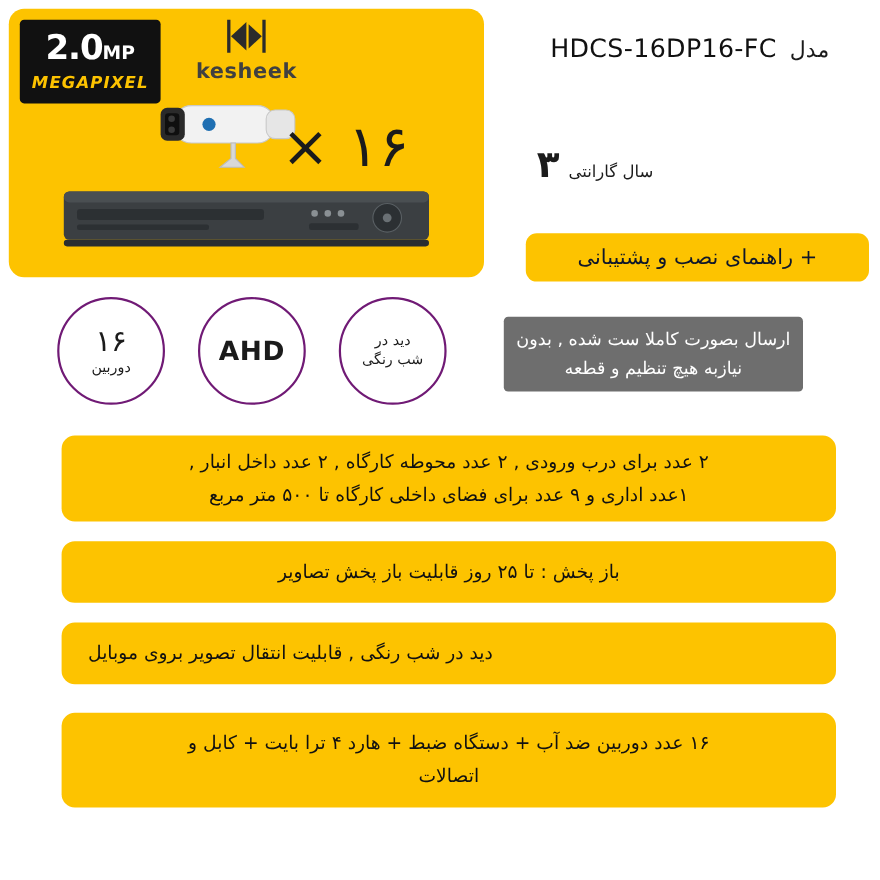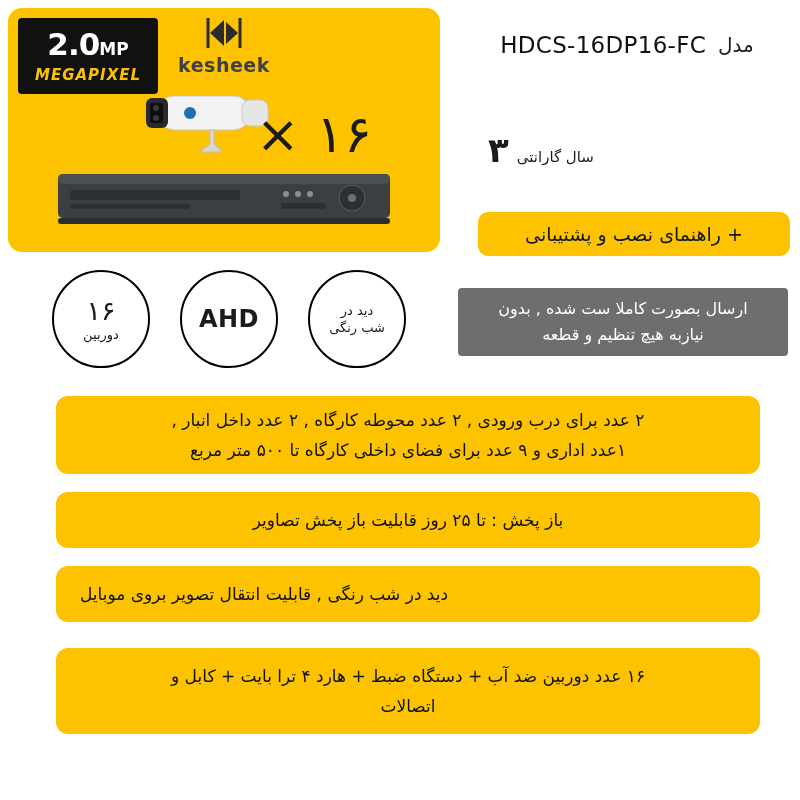--- a/index.html
+++ b/index.html
@@ -10,21 +10,21 @@
     overflow: hidden;
   }
   .page { position: relative; width: 800px; height: 800px; background:#fff; }
 
   
   .top-panel {
     position: absolute; left: 8px; top: 8px; width: 432px; height: 244px;
     background: #FDC300; border-radius: 14px;
   }
   .mp-badge {
-    position: absolute; left: 10px; top: 10px; width: 140px; height: 76px;
+    position: absolute; left: 10px; top: 10px; width: 128px; height: 76px;
     background: #111111; border-radius: 4px;
     display: flex; flex-direction: column; align-items: center; justify-content: center;
   }
   .mp-badge .mp-top {
     color: #ffffff; font-weight: bold; letter-spacing: -1px;
     font-size: 31px; line-height: 32px;
   }
   .mp-badge .mp-top .suffix { font-size: 17px; letter-spacing: 0; }
   .mp-badge .mp-bottom {
     color: #FDC300; font-weight: bold; font-size: 15px; letter-spacing: 1px;
@@ -77,34 +77,34 @@
     position: absolute; left: 478px; top: 212px; width: 312px; height: 44px;
     background: #FDC300; border-radius: 10px;
     display: flex; align-items: center; justify-content: center;
     direction: rtl; font-size: 19px; color: #0f172a;
   }
 
   
   .circles { position: absolute; left: 52px; top: 266px; width: 380px; height: 110px; }
   .circle {
     position: absolute; width: 98px; height: 98px; border-radius: 50%;
-    border: 2px solid #000000; background: #ffffff;
+    border: 2px solid #701a75; background: #ffffff;
     display: flex; flex-direction: column; align-items: center; justify-content: center;
     direction: rtl; color: #1b1b1b; text-align: left;
   }
   .circle.c1 { left: 0; top: 4px; }
   .circle.c2 { left: 128px; top: 4px; }
   .circle.c3 { left: 256px; top: 4px; }
   .circle .big { font-size: 27px; line-height: 30px; }
   .circle .small { font-size: 13px; line-height: 17px; }
   .circle .mid { font-size: 24px; font-weight: bold; letter-spacing: 0.5px; }
 
   
   .gray-note {
-    position: absolute; left: 458px; top: 288px; width: 330px; height: 68px;
+    position: absolute; left: 458px; top: 288px; width: 272px; height: 68px;
     background: #6e6e6e; border-radius: 4px;
     display: flex; align-items: center; justify-content: center;
     direction: rtl; text-align: center; color: #ffffff;
     font-size: 16px; line-height: 26px; padding: 0 10px;
   }
 
   
   .bar {
     position: absolute; left: 56px; width: 704px;
     background: #FDC300; border-radius: 12px;

